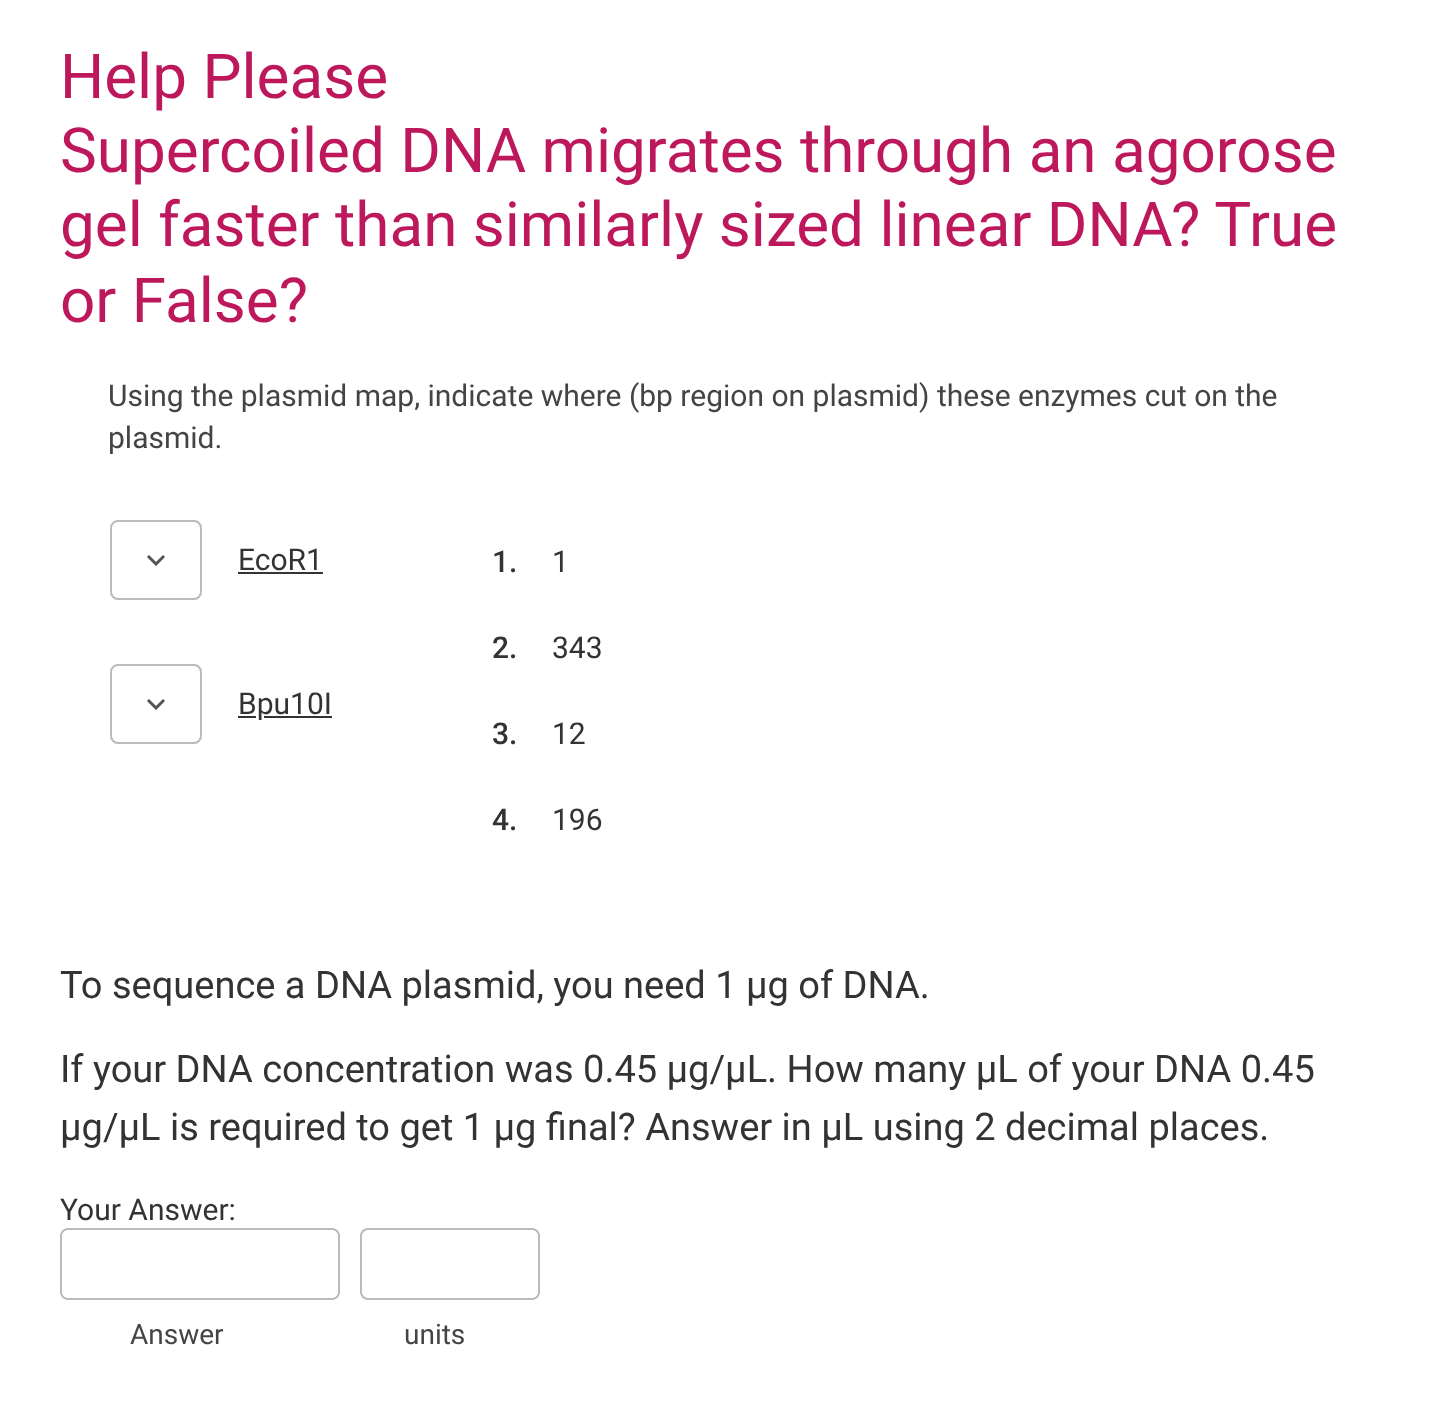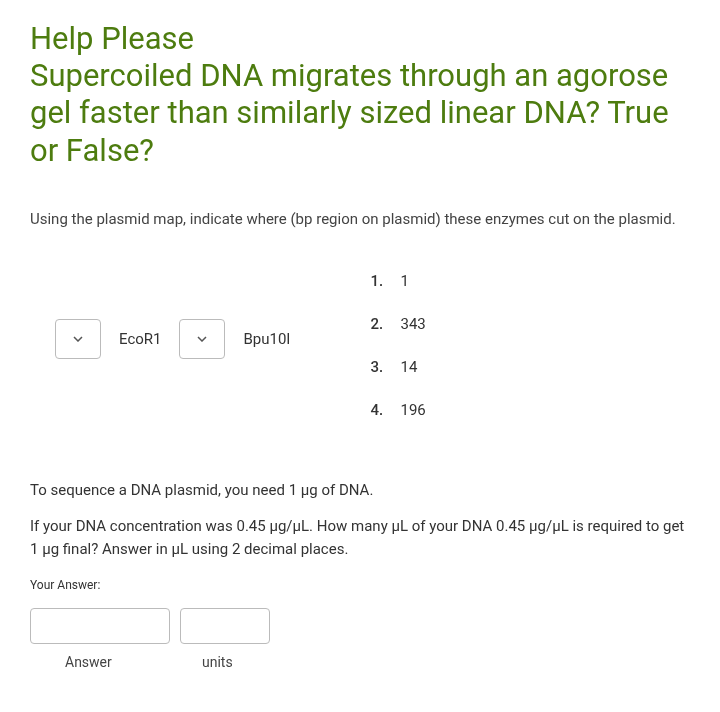--- a/index.html
+++ b/index.html
@@ -12,38 +12,41 @@
       background: #fff;
       width: 720px;
       height: 712px;
       padding: 20px 30px;
       color: #333;
     }
     .title {
       font-size: 31px;
       font-weight: 400;
       line-height: 1.2;
-      margin-bottom: 40px;
-      color: #4d7c0f;
+      margin-bottom: 19px;
+      color: #be185d;
     }
     .question-text {
       font-size: 15px;
       color: #444;
       line-height: 1.4;
       margin-bottom: 30px;
+      margin-left: 24px;
     }
     .matching-section {
       display: flex;
       gap: 80px;
       margin-bottom: 60px;
       padding-left: 25px;
     }
     .left-column {
       display: flex;
-      gap: 18px;
+      flex-direction: column;
+      gap: 32px;
+      text-decoration: underline;
     }
     .match-row {
       display: flex;
       align-items: center;
       gap: 18px;
     }
     .select-box {
       width: 46px;
       height: 40px;
       border: 1px solid #bbb;
@@ -72,30 +75,29 @@
       display: flex;
       gap: 12px;
       font-size: 15px;
       color: #333;
     }
     .option-num {
       font-weight: 500;
       min-width: 18px;
     }
     .sequence-text {
-      font-size: 15px;
+      font-size: 19px;
       color: #333;
       line-height: 1.5;
       margin-bottom: 14px;
     }
     .your-answer-label {
-      font-size: 12px;
+      font-size: 15px;
       color: #333;
       margin-top: 18px;
-      margin-bottom: 16px;
     }
     .answer-inputs {
       display: flex;
       gap: 10px;
       margin-bottom: 10px;
     }
     .answer-input {
       width: 140px;
       height: 36px;
       border: 1px solid #bbb;
@@ -163,21 +165,21 @@
     <div class="option-row">
       <span class="option-num">1.</span>
       <span>1</span>
     </div>
     <div class="option-row">
       <span class="option-num">2.</span>
       <span>343</span>
     </div>
     <div class="option-row">
       <span class="option-num">3.</span>
-      <span>14</span>
+      <span>12</span>
     </div>
     <div class="option-row">
       <span class="option-num">4.</span>
       <span>196</span>
     </div>
   </div>
 </div>
 
 <div class="sequence-text">To sequence a DNA plasmid, you need 1 µg of DNA.</div>
 <div class="sequence-text">If your DNA concentration was 0.45 µg/µL. How many µL of your DNA 0.45 µg/µL is required to get 1 µg final? Answer in µL using 2 decimal places.</div>

